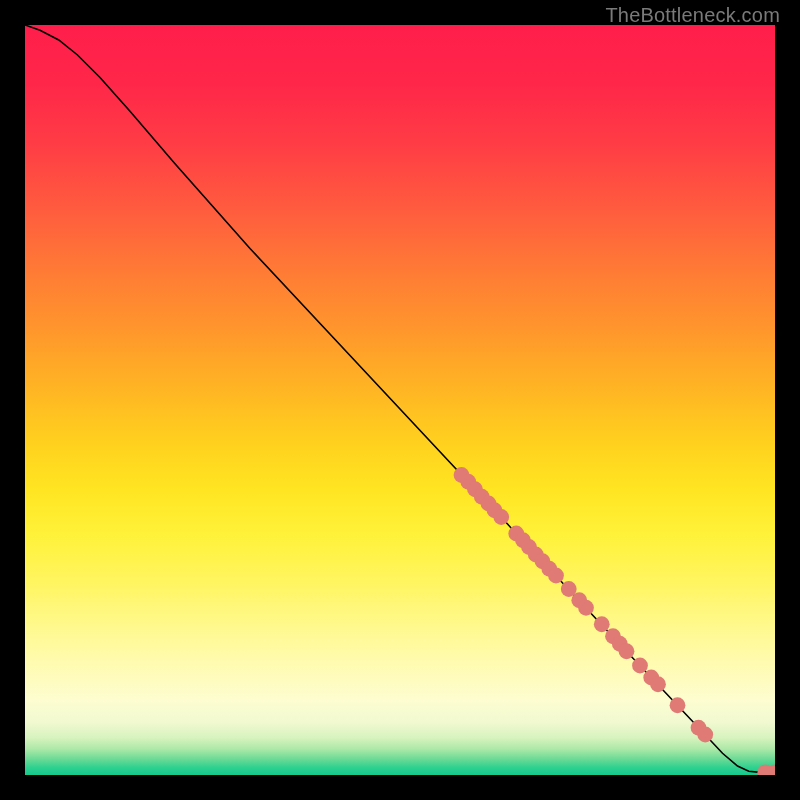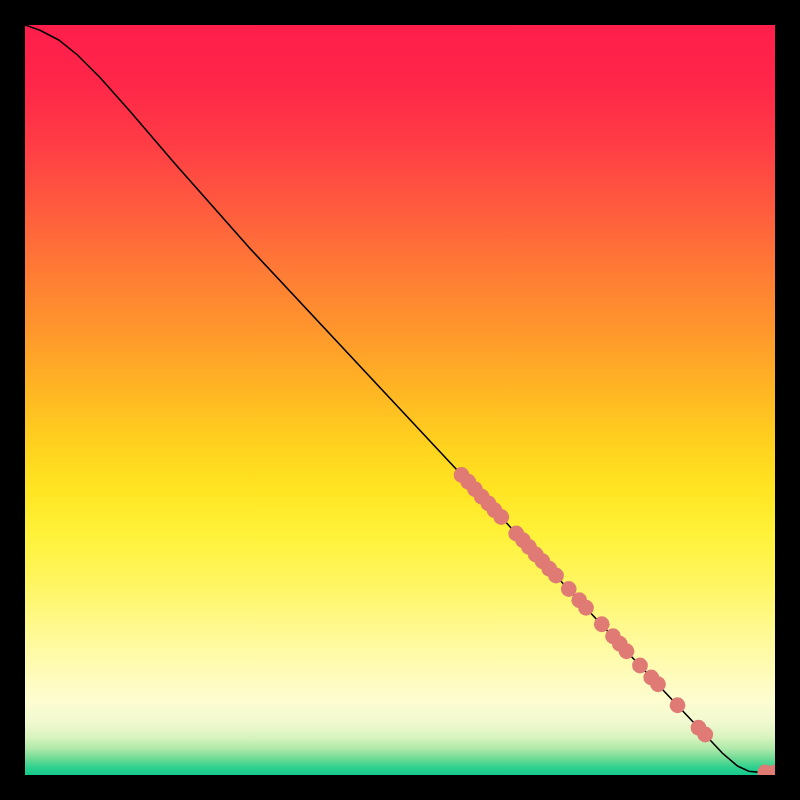--- a/index.html
+++ b/index.html
@@ -31,20 +31,21 @@
     top: 25px;
     width: 750px;
     height: 750px;
   }
   .plot svg { display: block; }
 </style>
 </head>
 <body>
 
 <div class="frame">
+  <div class="watermark">TheBottleneck.com</div>
 
   <div class="plot">
     <svg id="chart-svg" width="750" height="750" viewBox="0 0 750 750" shape-rendering="geometricPrecision">
       <defs>
         <linearGradient id="bg-grad" x1="0" y1="0" x2="0" y2="1">
             <stop offset="0.00%" stop-color="#ff1e4b"></stop>
             <stop offset="8.00%" stop-color="#ff2749"></stop>
             <stop offset="16.00%" stop-color="#ff3d45"></stop>
             <stop offset="24.00%" stop-color="#ff5a3f"></stop>
             <stop offset="32.00%" stop-color="#ff7836"></stop>

